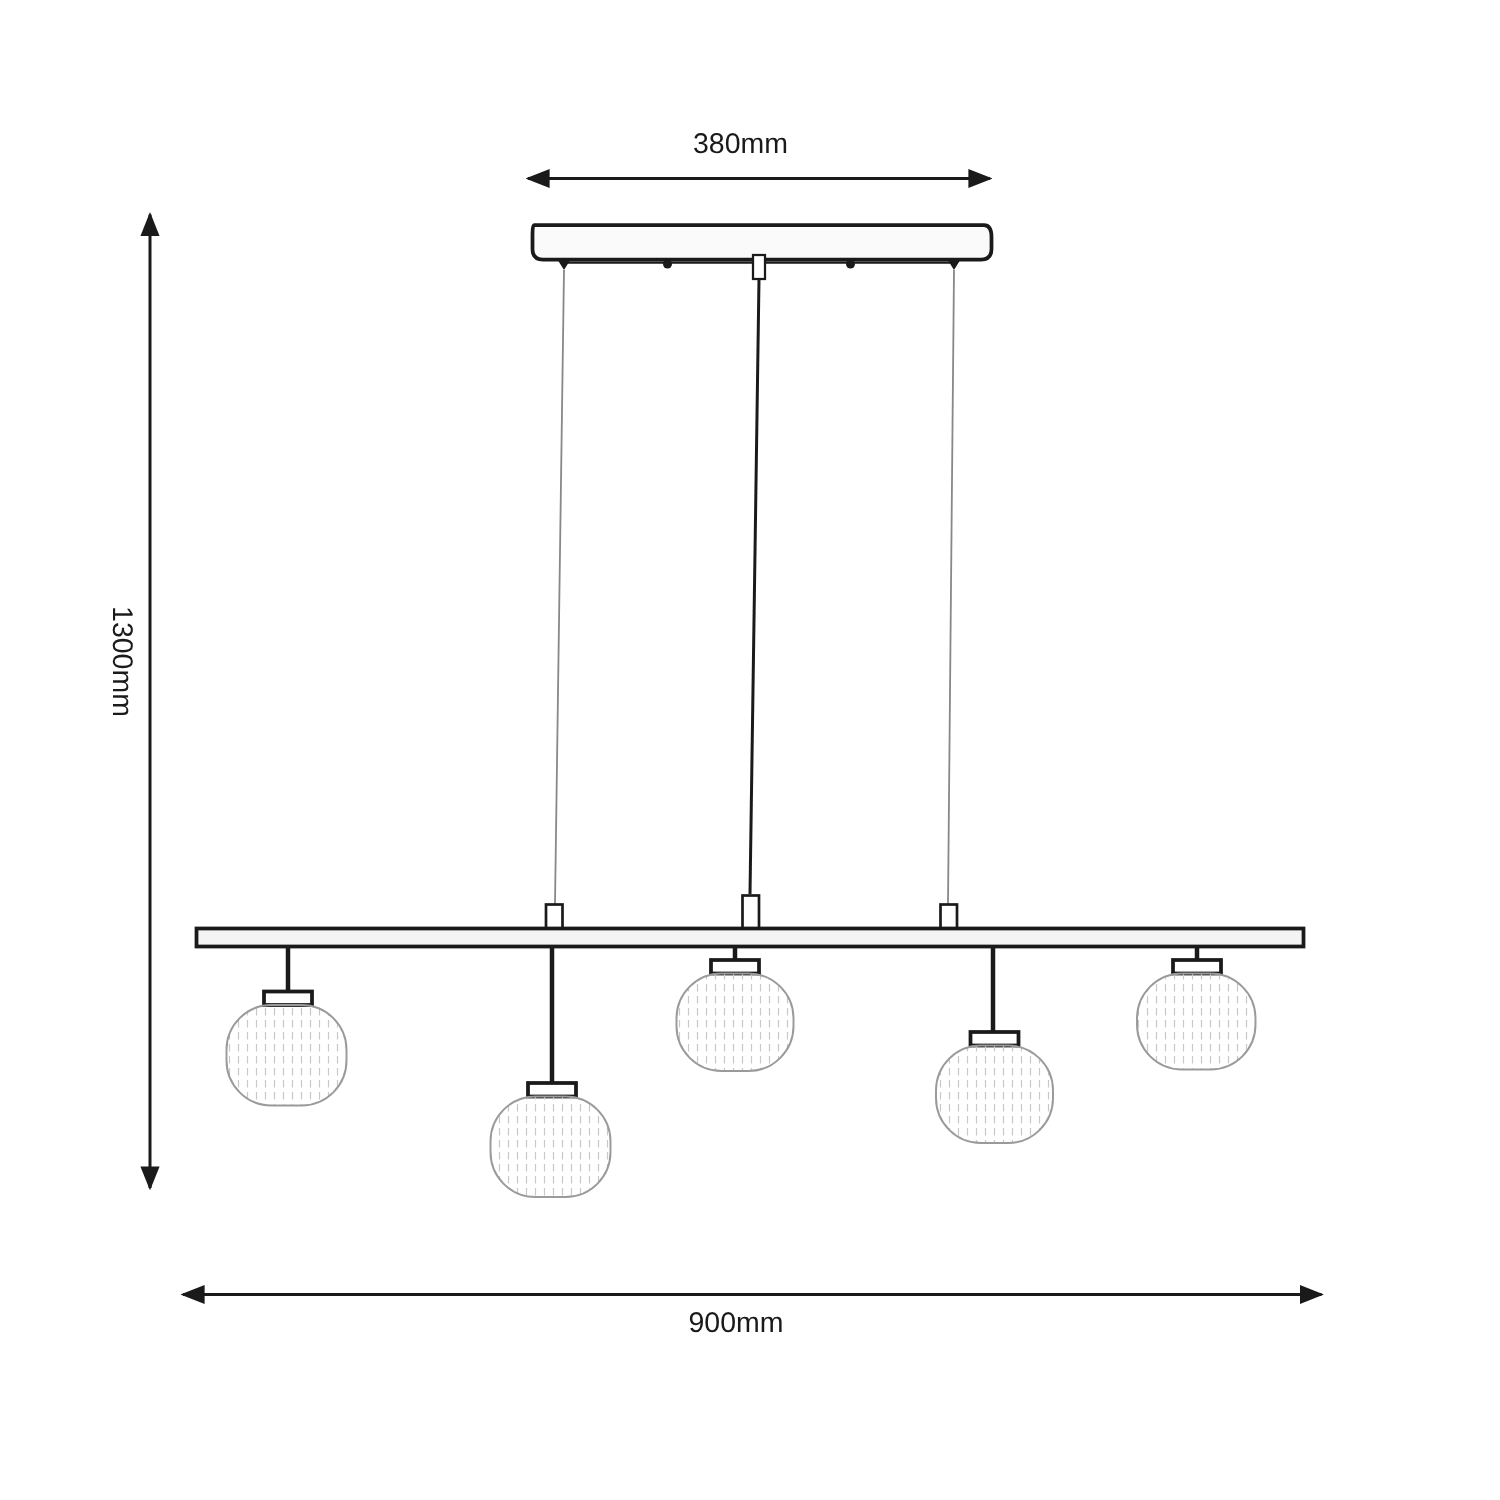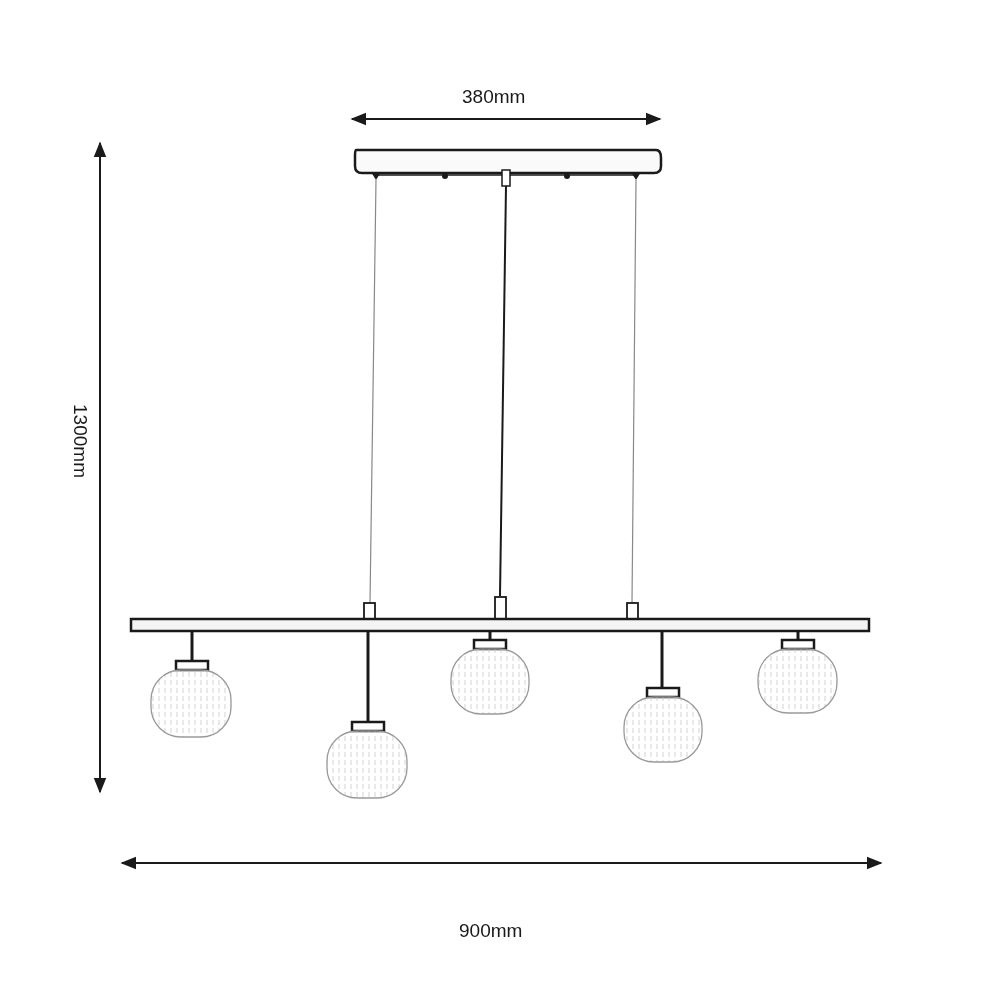--- a/index.html
+++ b/index.html
@@ -1,20 +1,20 @@
 <!DOCTYPE html>
 <html><head>
 <meta charset="utf-8">
 <style>
   html, body { margin: 0; padding: 0; background: #ffffff; }
   body { width: 1000px; height: 1000px; position: relative; overflow: hidden; font-family: "Liberation Sans", "DejaVu Sans", sans-serif; }
   svg { position: absolute; left: 0; top: 0; }
   .dim-label { position: absolute; font-size: 19px; color: #1a1a1a; font-family: "Liberation Sans", "DejaVu Sans", sans-serif; white-space: nowrap; }
   #lbl-top { left: 462px; top: 86px; }
-  #lbl-bottom { left: 459px; top: 920px; }
+  #lbl-bottom { left: 459px; top: 872px; }
   #lbl-left { left: 30px; top: 430px; transform: rotate(90deg); transform-origin: center center; width: 100px; text-align: center; }
 </style>
 </head>
 <body>
 
 <svg width="1000" height="1000" viewBox="0 0 1000 1000">
   <defs>
     <marker id="arr" viewBox="0 0 10 10" refX="9" refY="5" markerWidth="8" markerHeight="8" orient="auto-start-reverse">
       <path d="M0,1 L10,5 L0,9 Z" fill="#1a1a1a"></path>
     </marker>

